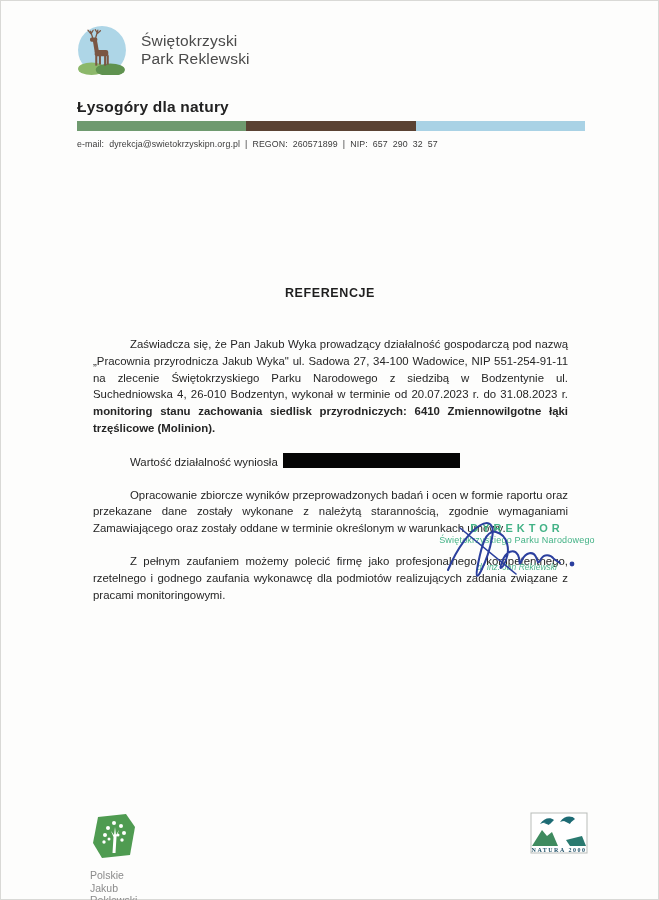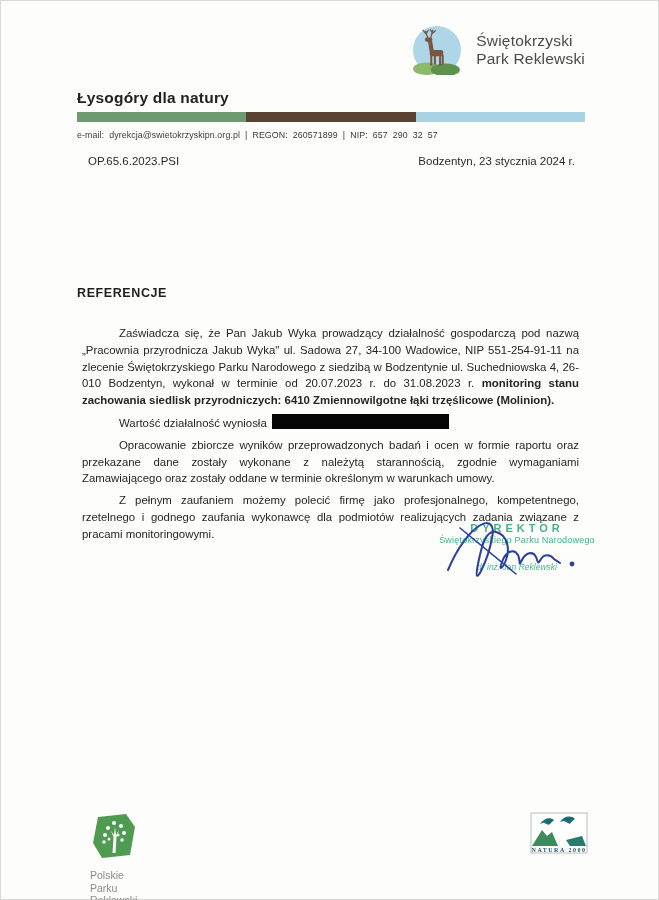--- a/index.html
+++ b/index.html
@@ -8,33 +8,33 @@
     width:659px;height:900px;
     margin:0 auto;
     background:#fdfdfc;
     font-family:"Liberation Sans",sans-serif;
     color:#2e2e2e;
     overflow:hidden;
     box-shadow:inset 0 0 0 1px #d9d9d6;
   }
   
   .header{position:absolute;left:77px;top:25px;width:508px;}
-  .logo-row{display:flex;align-items:center;gap:14px;justify-content:flex-end;}
+  .logo-row{display:flex;align-items:center;gap:14px;}
   .logo-circle{width:50px;height:50px;flex:0 0 auto;}
   .org-name{font-size:15.5px;line-height:18px;color:#4a4a4a;letter-spacing:.2px;}
-  .tagline{margin-top:14px;font-size:15.5px;font-weight:bold;color:#222;letter-spacing:.2px;}
+  .tagline{margin-top:23px;font-size:15.5px;font-weight:bold;color:#222;letter-spacing:.2px;}
   .brand-bar{display:flex;height:10px;margin-top:5px;width:508px;}
   .brand-bar div{height:10px;flex:1;}
   .contacts{margin-top:8px;font-size:8.8px;line-height:11.5px;color:#3a3a3a;word-spacing:2.5px;letter-spacing:.1px;}
   
   .ref-row{position:absolute;left:88px;top:155px;width:487px;display:flex;justify-content:space-between;font-size:11.5px;color:#2b2b2b;}
   
-  .doc-title{position:absolute;left:77px;top:286px;width:506px;text-align:left;font-size:12.5px;font-weight:bold;letter-spacing:.6px;color:#1f1f1f;}
+  .doc-title{position:absolute;left:77px;top:286px;width:506px;text-align:center;font-size:12.5px;font-weight:bold;letter-spacing:.6px;color:#1f1f1f;}
   .body-text{position:absolute;left:77px;top:320px;width:507px;font-size:11.4px;line-height:16.8px;color:#252525;text-align:justify;}
-  .body-text p{margin:5px;text-indent:37px;}
+  .body-text p{margin:16px;text-indent:37px;}
   .bold{font-weight:bold;}
   .redact{display:inline-block;width:177px;height:15px;background:#050505;vertical-align:text-bottom;margin-left:5px;}
   
   .stamp{position:absolute;left:432px;top:522px;width:170px;text-align:center;color:#43b286;}
   .stamp-l1{font-size:11px;font-weight:bold;letter-spacing:4px;}
   .stamp-l2{font-size:9px;margin-top:1px;letter-spacing:.2px;}
   .stamp-l3{font-size:8.5px;font-style:italic;margin-top:17px;color:#4db58d;}
   .ink{position:absolute;left:420px;top:508px;width:180px;height:90px;}
   
   .ppn{position:absolute;left:90px;top:813px;display:flex;align-items:center;gap:10px;flex-direction:column;}
@@ -76,24 +76,20 @@
     <div class="brand-bar">
       <div style="background:#6f9a6f;"></div>
       <div style="background:#5a4233;"></div>
       <div style="background:#a9d2e5;"></div>
     </div>
     <div class="contacts">
       <div>e-mail: dyrekcja@swietokrzyskipn.org.pl | REGON: 260571899 | NIP: 657 290 32 57</div>
     </div>
   </div>
 
-  <div class="ref-row">
-    <span>OP.65.6.2023.PSI</span>
-    <span>Bodzentyn, 23 stycznia 2024 r.</span>
-  </div>
 
   <div class="doc-title">REFERENCJE</div>
 
   <div class="body-text">
     <p><span>Zaświadcza się, że Pan Jakub Wyka prowadzący działalność gospodarczą pod nazwą „Pracownia przyrodnicza Jakub Wyka" ul. Sadowa 27, 34-100 Wadowice, NIP 551-254-91-11 na zlecenie Świętokrzyskiego Parku Narodowego z siedzibą w Bodzentynie ul. Suchedniowska 4, 26-010 Bodzentyn, wykonał w terminie od 20.07.2023 r. do 31.08.2023 r. </span><span class="bold">monitoring stanu zachowania siedlisk przyrodniczych: 6410 Zmiennowilgotne łąki trzęślicowe (Molinion).</span></p>
     <p><span>Wartość działalność wyniosła</span><span class="redact"></span></p>
     <p>Opracowanie zbiorcze wyników przeprowadzonych badań i ocen w formie raportu oraz przekazane dane zostały wykonane z należytą starannością, zgodnie wymaganiami Zamawiającego oraz zostały oddane w terminie określonym w warunkach umowy.</p>
     <p>Z pełnym zaufaniem możemy polecić firmę jako profesjonalnego, kompetentnego, rzetelnego i godnego zaufania wykonawcę dla podmiotów realizujących zadania związane z pracami monitoringowymi.</p>
   </div>
 
@@ -121,21 +117,21 @@
           <circle cx="29" cy="13" r="2"></circle>
         <circle cx="32" cy="20" r="2"></circle>
           <circle cx="30" cy="27" r="1.7"></circle>
         <circle cx="12" cy="29" r="1.7"></circle>
           <circle cx="17" cy="26" r="1.5"></circle>
         <circle cx="26" cy="22" r="1.5"></circle>
       </g>
     </svg>
     <div class="ppn-text">
       <div>Polskie</div>
-      <div>Parku</div>
+      <div>Jakub</div>
       <div>Reklewski</div>
     </div>
   </div>
 
   <div class="natura">
     <svg width="58" height="46" viewBox="0 0 58 46">
       <rect x="1" y="1" width="56" height="40" fill="#ffffff" stroke="#b9bdb9" stroke-width="1"></rect>
       <path d="M10 12 C 14 6, 20 5, 24 8 L 20 12 C 16 10, 13 11, 10 12 Z" fill="#1d6b74"></path>
       <path d="M14 11 L 22 7 L 19 13 Z" fill="#1d6b74"></path>
       <path d="M30 10 C 34 4, 41 3, 45 7 L 40 11 C 36 8, 33 9, 30 10 Z" fill="#1d6b74"></path>

